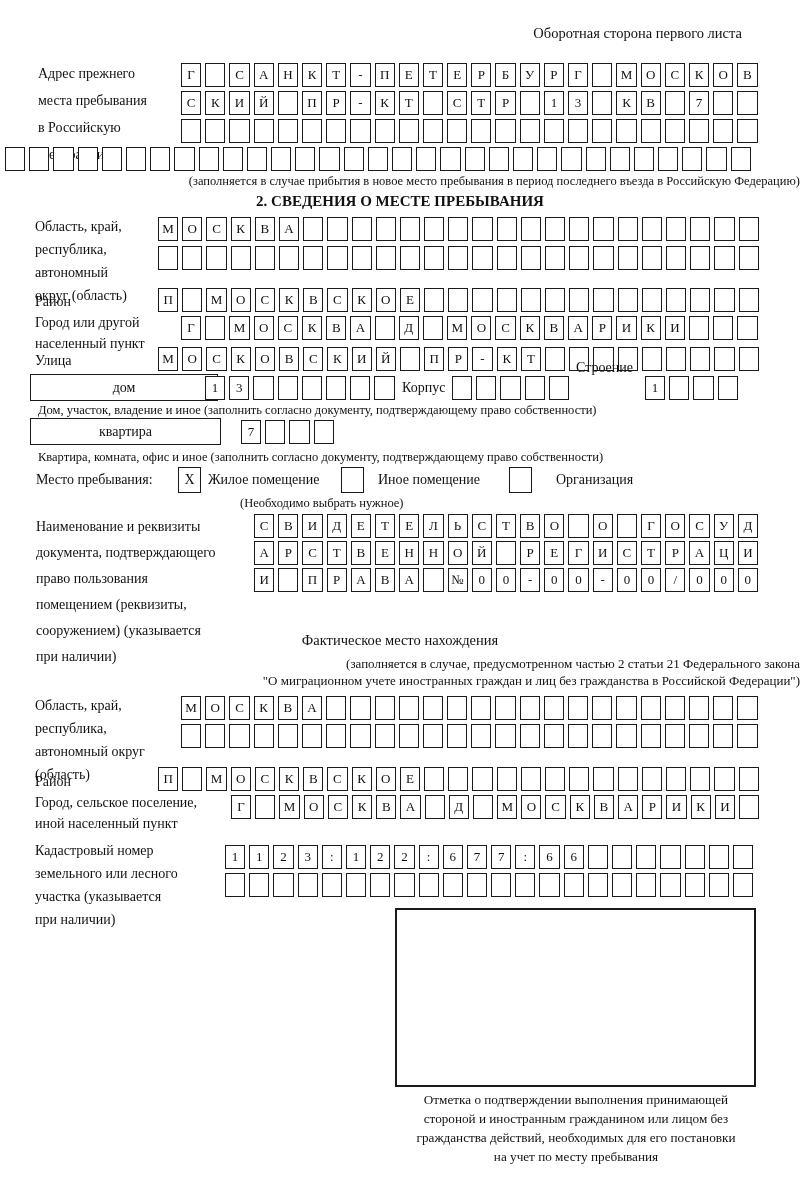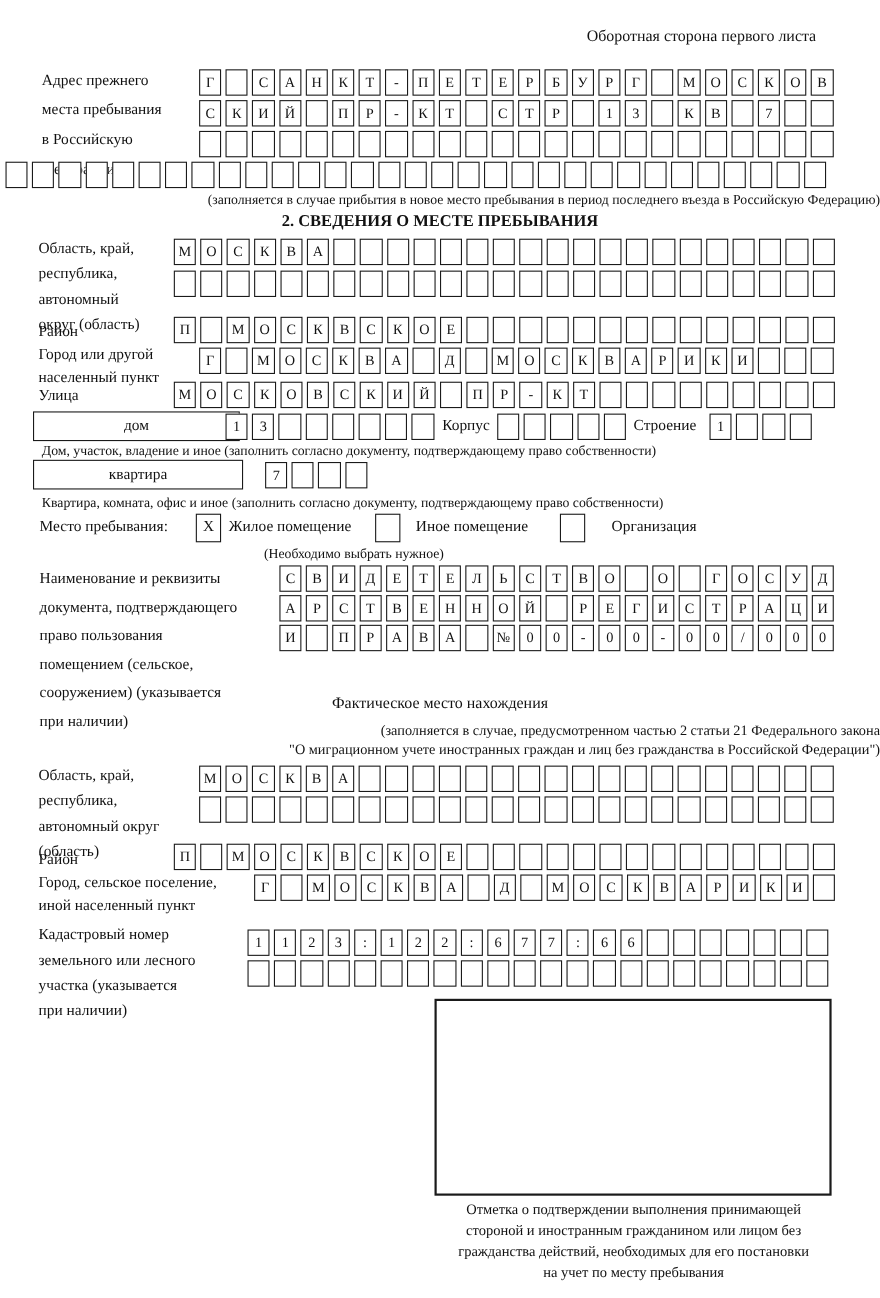--- a/index.html
+++ b/index.html
@@ -318,21 +318,21 @@
       <span class="cell"></span>
     </div>
   <div class="inline-lbl" style="left:402px;top:380px">Корпус</div>
   <div class="cr" style="left:452px;top:376px">
       <span class="cell"></span>
       <span class="cell"></span>
       <span class="cell"></span>
       <span class="cell"></span>
       <span class="cell"></span>
     </div>
-  <div class="inline-lbl" style="left:576px;top:380px">Строение</div>
+  <div class="inline-lbl" style="left:576px;top:360px">Строение</div>
   <div class="cr" style="left:645px;top:376px">
       <span class="cell">1</span>
       <span class="cell"></span>
       <span class="cell"></span>
       <span class="cell"></span>
     </div>
   <div class="note" style="left:38px;top:403px">Дом, участок, владение и иное (заполнить согласно документу, подтверждающему право собственности)</div>
 
   <div class="box-label" style="left:30px;top:418px;width:191px;height:27px">квартира</div>
   <div class="cr" style="left:241px;top:420px">
@@ -349,21 +349,21 @@
   <div class="checkbox" style="left:341px;top:467px"></div>
   <div class="inline-lbl" style="left:378px;top:472px">Иное помещение</div>
   <div class="checkbox" style="left:509px;top:467px"></div>
   <div class="inline-lbl" style="left:556px;top:472px">Организация</div>
   <div class="note" style="left:240px;top:496px">(Необходимо выбрать нужное)</div>
 
   <div class="lbl" style="left:36px;top:514px;line-height:26px">
     <span>Наименование и реквизиты</span>
     <span>документа, подтверждающего</span>
     <span>право пользования</span>
-    <span>помещением (сельское,</span>
+    <span>помещением (реквизиты,</span>
     <span>сооружением) (указывается</span>
     <span>при наличии)</span>
   </div>
   <div class="cr" style="left:254px;top:514px">
       <span class="cell">С</span>
       <span class="cell">В</span>
       <span class="cell">И</span>
       <span class="cell">Д</span>
       <span class="cell">Е</span>
       <span class="cell">Т</span>

